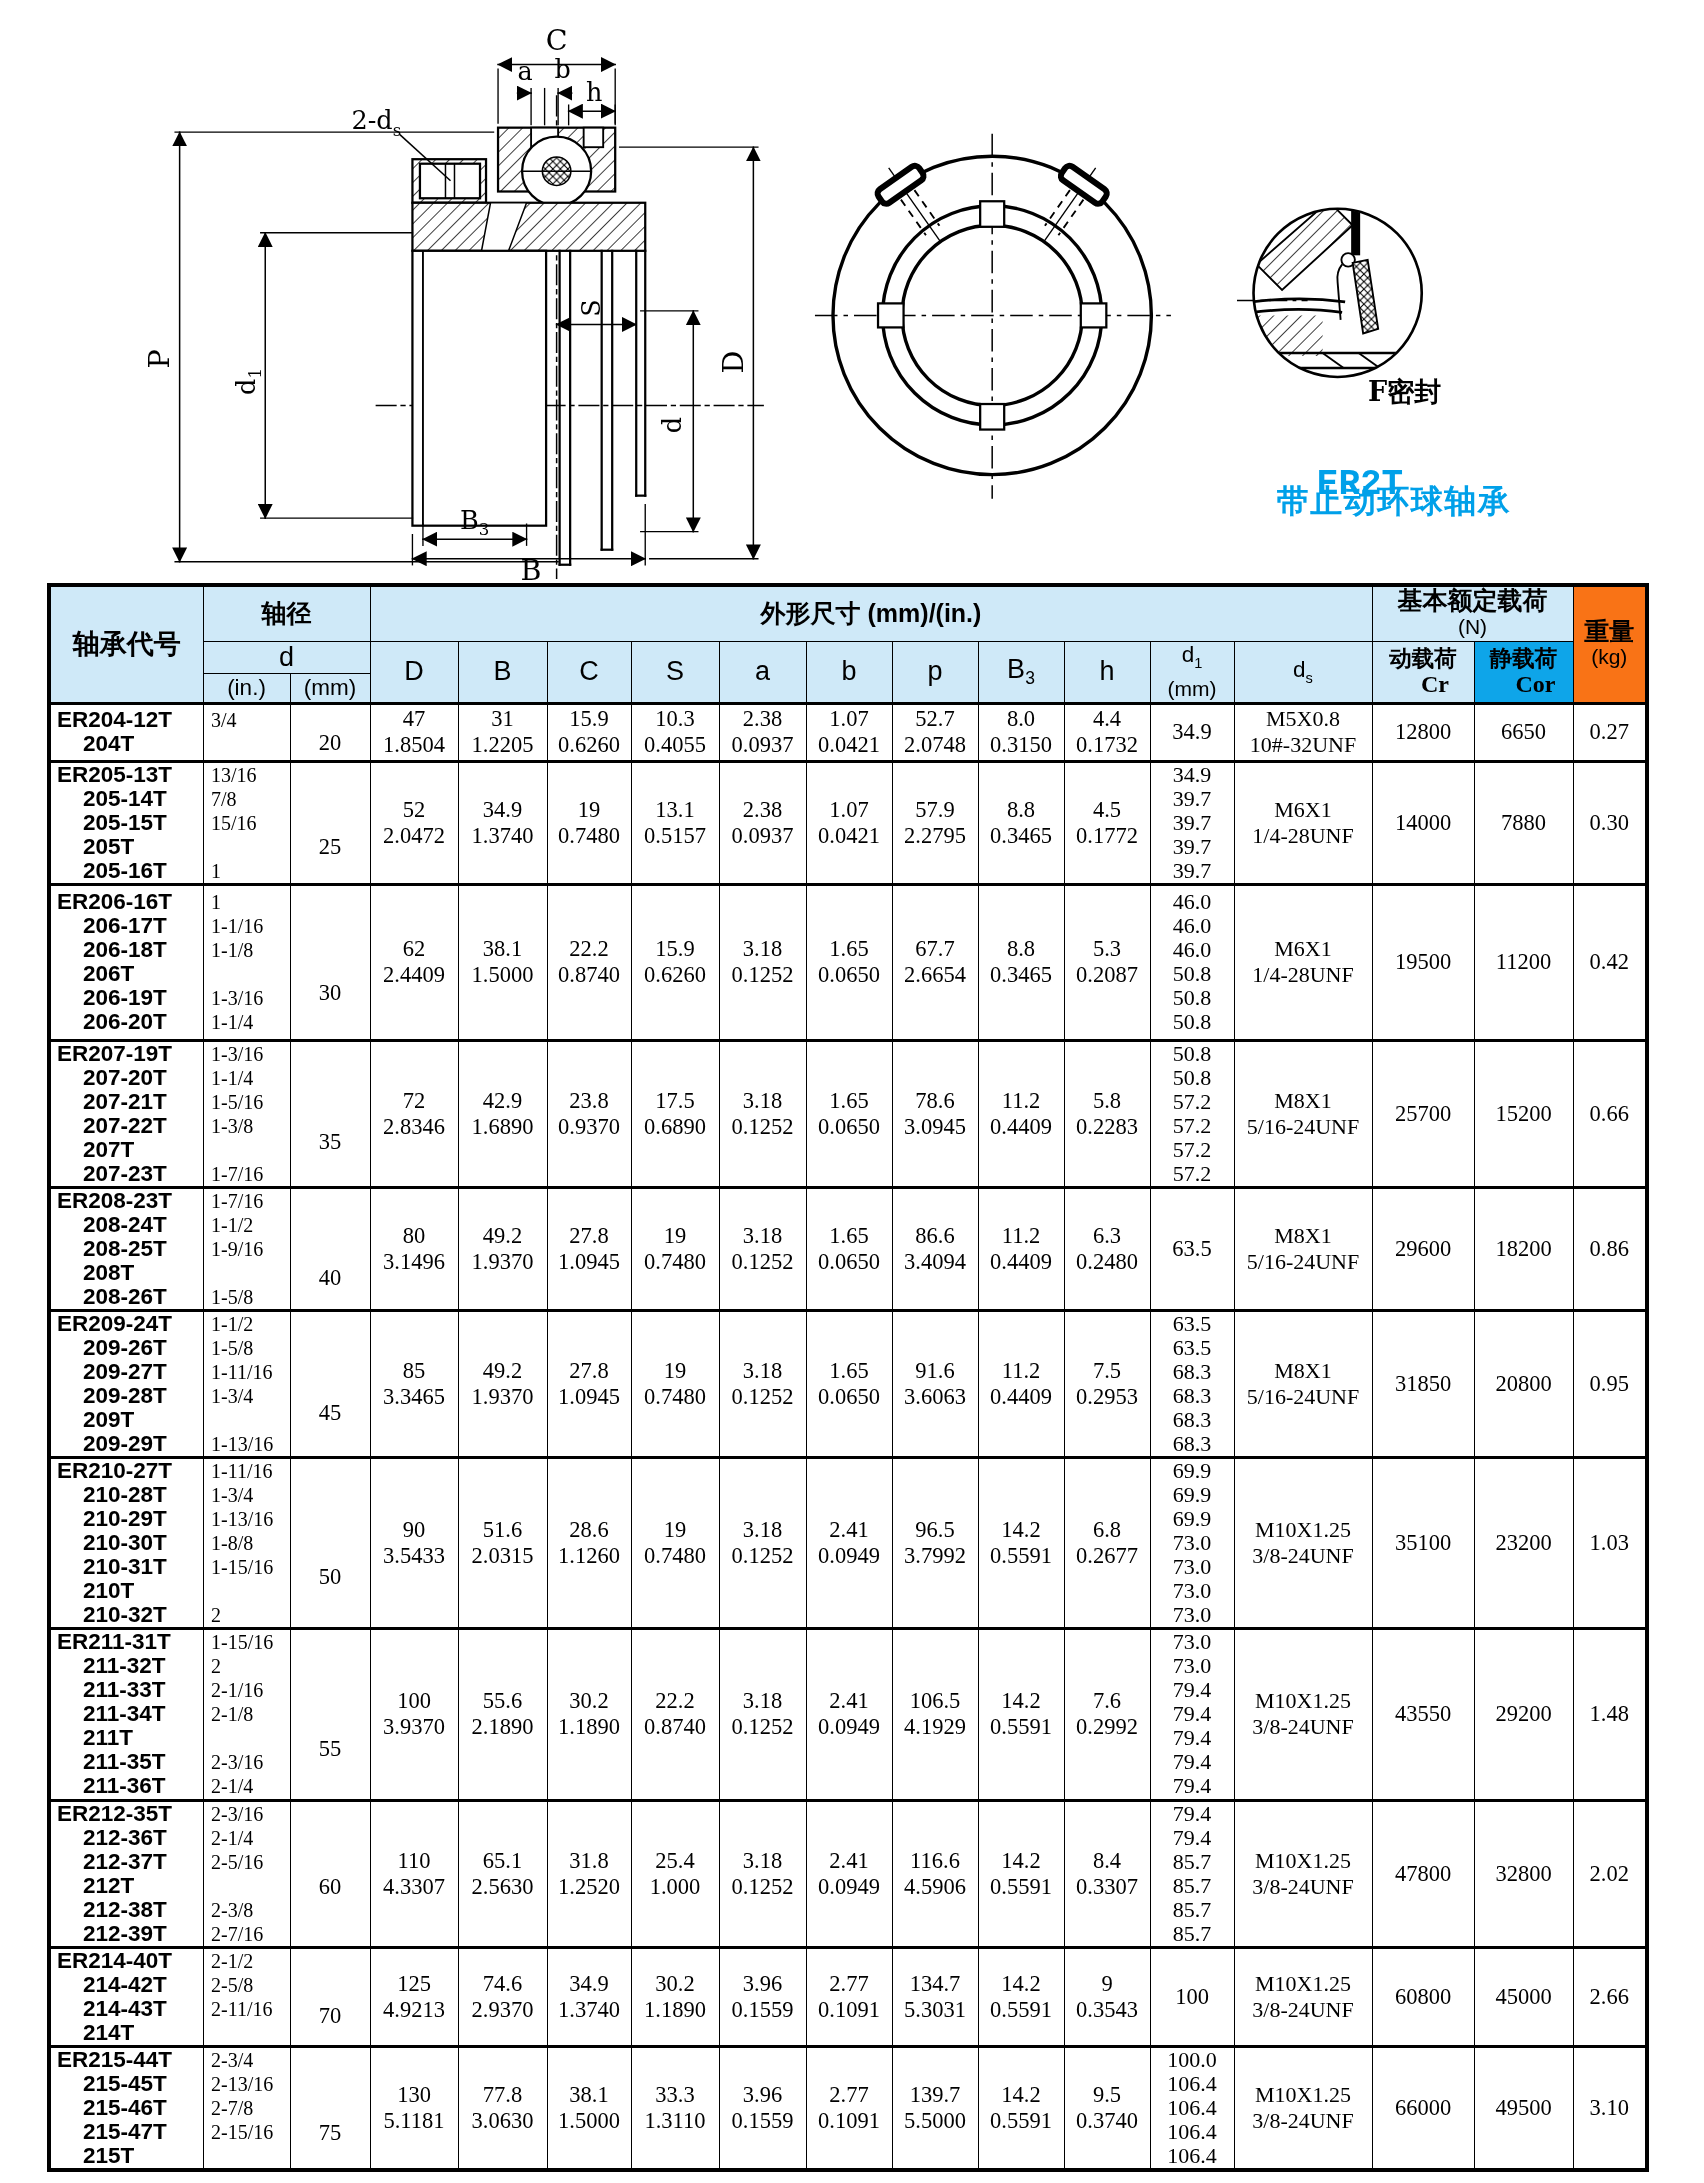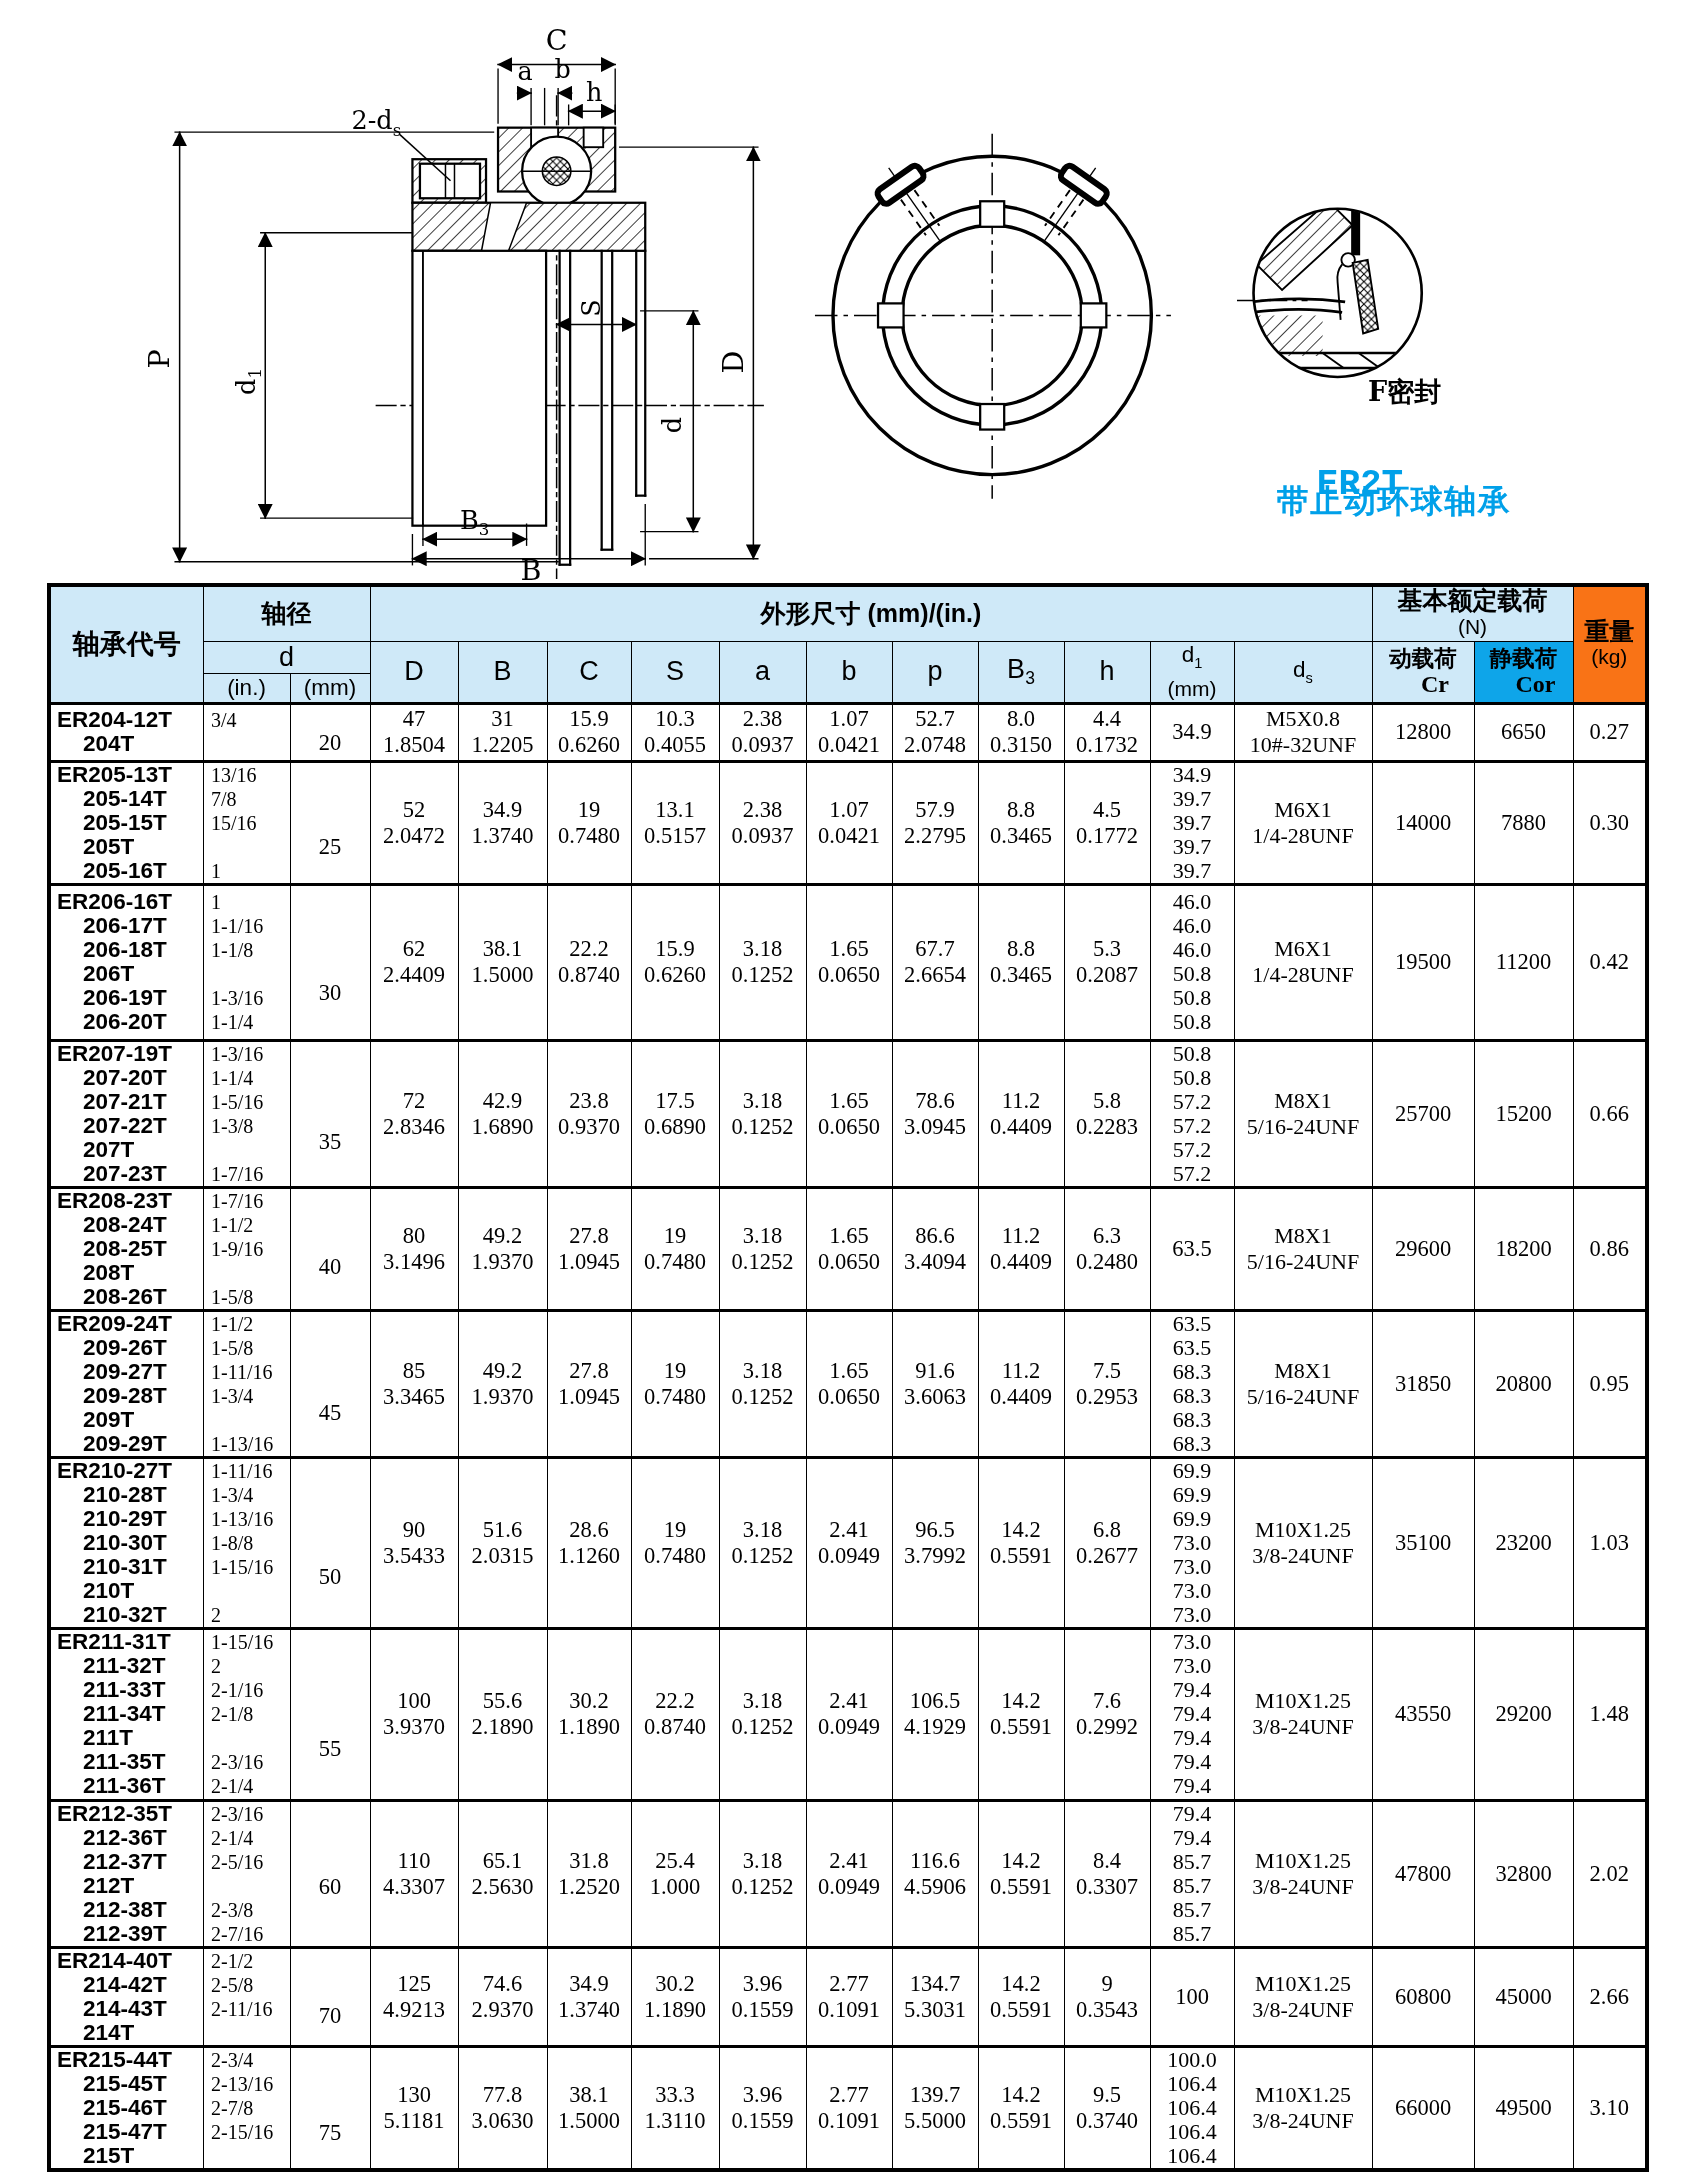--- a/index.html
+++ b/index.html
@@ -388,21 +388,21 @@
           <td>
             <div class="single">15200</div>
           </td>
           <td>
             <div class="single">0.66</div>
           </td>
         </tr>
         <tr style="height: 122px;">
           <td class="code-cell"><div class="stack"><div class="code-line first">ER208-23T</div><div class="code-line rest">208-24T</div><div class="code-line rest">208-25T</div><div class="code-line rest">208T</div><div class="code-line rest">208-26T</div></div></td>
           <td><div class="stack"><div class="inch-line">1-7/16</div><div class="inch-line">1-1/2</div><div class="inch-line">1-9/16</div><div class="inch-line">&nbsp;</div><div class="inch-line">1-5/8</div></div></td>
-          <td><div class="mm-val" style="top: 13px; margin-top: 11px;">40</div></td>
+          <td><div class="mm-val" style="top: 24px; margin-top: 11px;">40</div></td>
           <td><div class="stack"><div class="num">80</div><div class="num">3.1496</div></div></td>
           <td><div class="stack"><div class="num">49.2</div><div class="num">1.9370</div></div></td>
           <td><div class="stack"><div class="num">27.8</div><div class="num">1.0945</div></div></td>
           <td><div class="stack"><div class="num">19</div><div class="num">0.7480</div></div></td>
           <td><div class="stack"><div class="num">3.18</div><div class="num">0.1252</div></div></td>
           <td><div class="stack"><div class="num">1.65</div><div class="num">0.0650</div></div></td>
           <td><div class="stack"><div class="num">86.6</div><div class="num">3.4094</div></div></td>
           <td><div class="stack"><div class="num">11.2</div><div class="num">0.4409</div></div></td>
           <td><div class="stack"><div class="num">6.3</div><div class="num">0.2480</div></div></td>
           <td>

